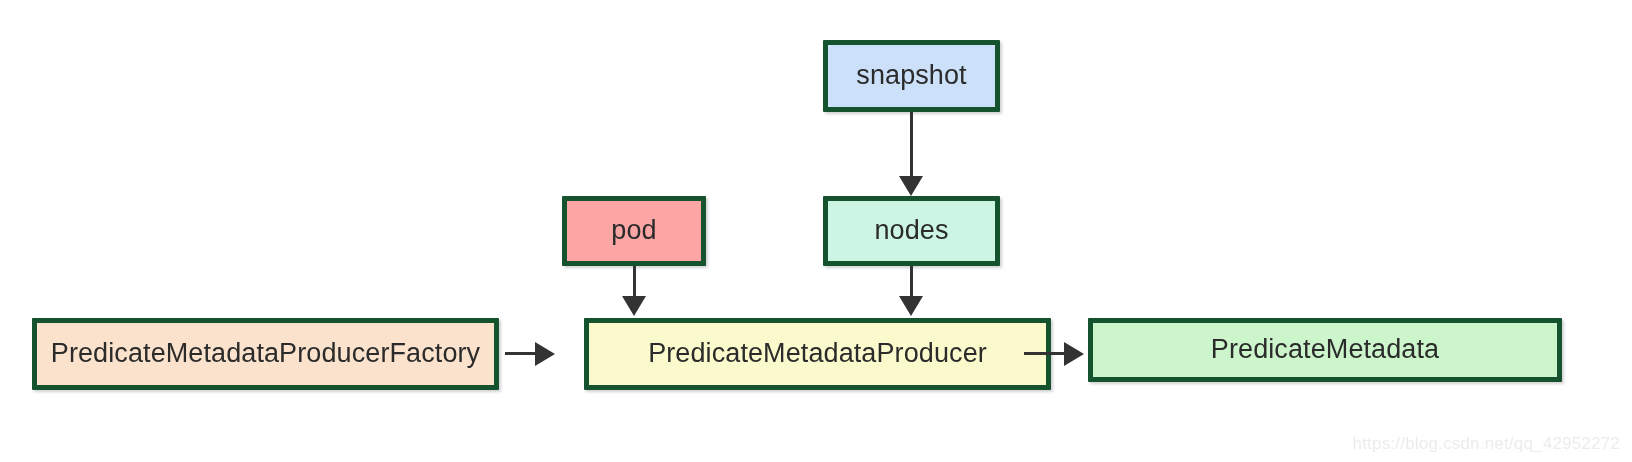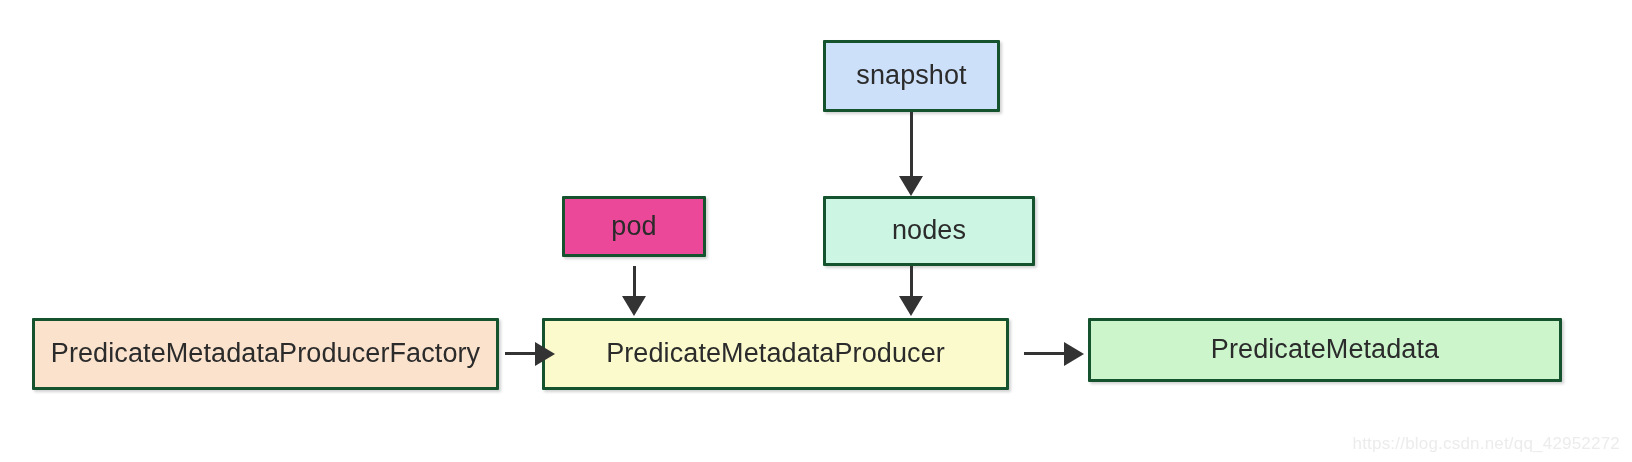--- a/index.html
+++ b/index.html
@@ -14,44 +14,44 @@
   #canvas {
     position: relative;
     width: 1632px;
     height: 462px;
     background: #ffffff;
     overflow: hidden;
   }
   .node {
     position: absolute;
     box-sizing: border-box;
-    border: 3px solid #14532d;
+    border: 5px solid #14532d;
     border-radius: 1px;
     display: flex;
     align-items: center;
     justify-content: center;
     color: #2b2b2b;
     font-size: 27px;
     line-height: 1.1;
     letter-spacing: 0.1px;
     white-space: nowrap;
     box-shadow: 2px 2px 3px rgba(0,0,0,0.18);
     -webkit-font-smoothing: antialiased;
   }
   .node-label {
     display: block;
     pointer-events: none;
   }
 
   
   #node-snapshot { left: 823px; top: 40px;  width: 177px; height: 72px;  background: #cce0fa; }
-  #node-nodes    { left: 823px; top: 196px; width: 212px; height: 70px;  background: #ccf5e4; }
-  #node-pod      { left: 562px; top: 196px; width: 144px; height: 61px;  background: #ec4899; }
+  #node-nodes    { left: 823px; top: 196px; width: 177px; height: 70px;  background: #ccf5e4; }
+  #node-pod      { left: 562px; top: 196px; width: 144px; height: 70px;  background: #fca5a5; }
   #node-factory  { left: 32px;  top: 318px; width: 467px; height: 72px;  background: #fae2cc; }
-  #node-producer { left: 542px; top: 318px; width: 467px; height: 72px;  background: #fafacc; }
+  #node-producer { left: 584px; top: 318px; width: 467px; height: 72px;  background: #fafacc; }
   #node-metadata { left: 1088px;top: 318px; width: 474px; height: 64px;  background: #ccf5cc; }
 
   
   .edge {
     position: absolute;
   }
   .edge-line-v {
     position: absolute;
     width: 3px;
     background: #333333;

